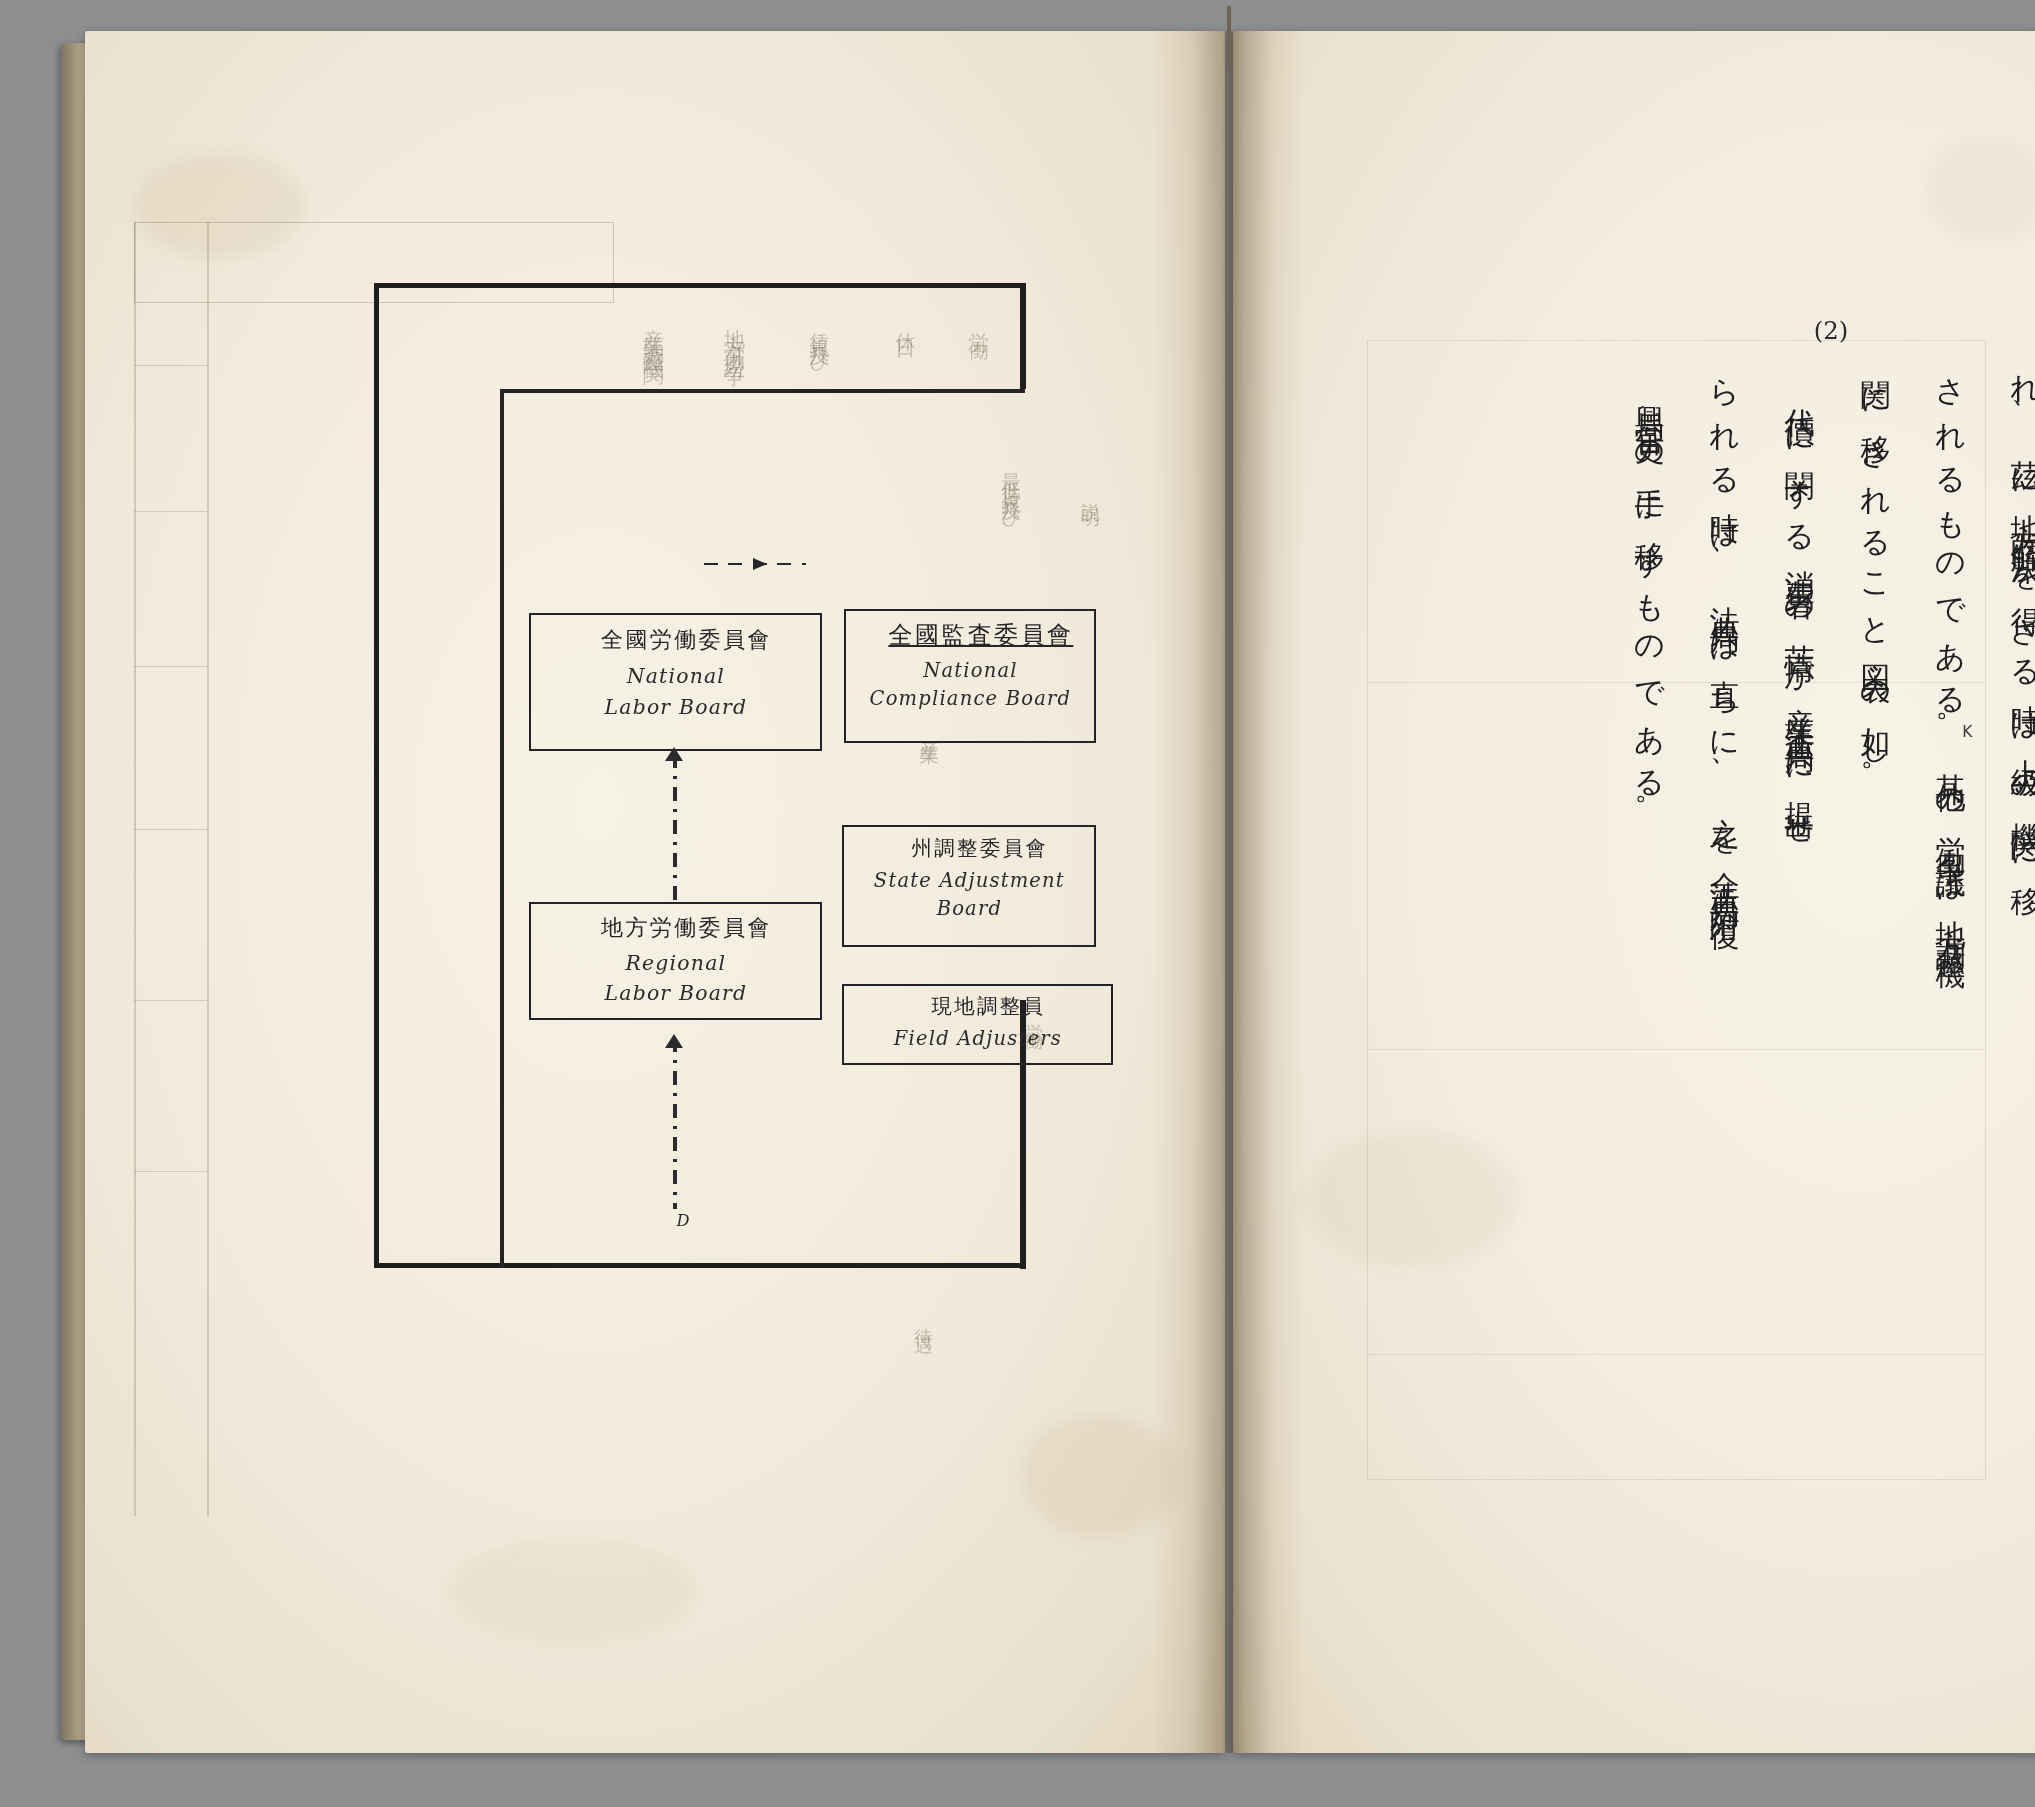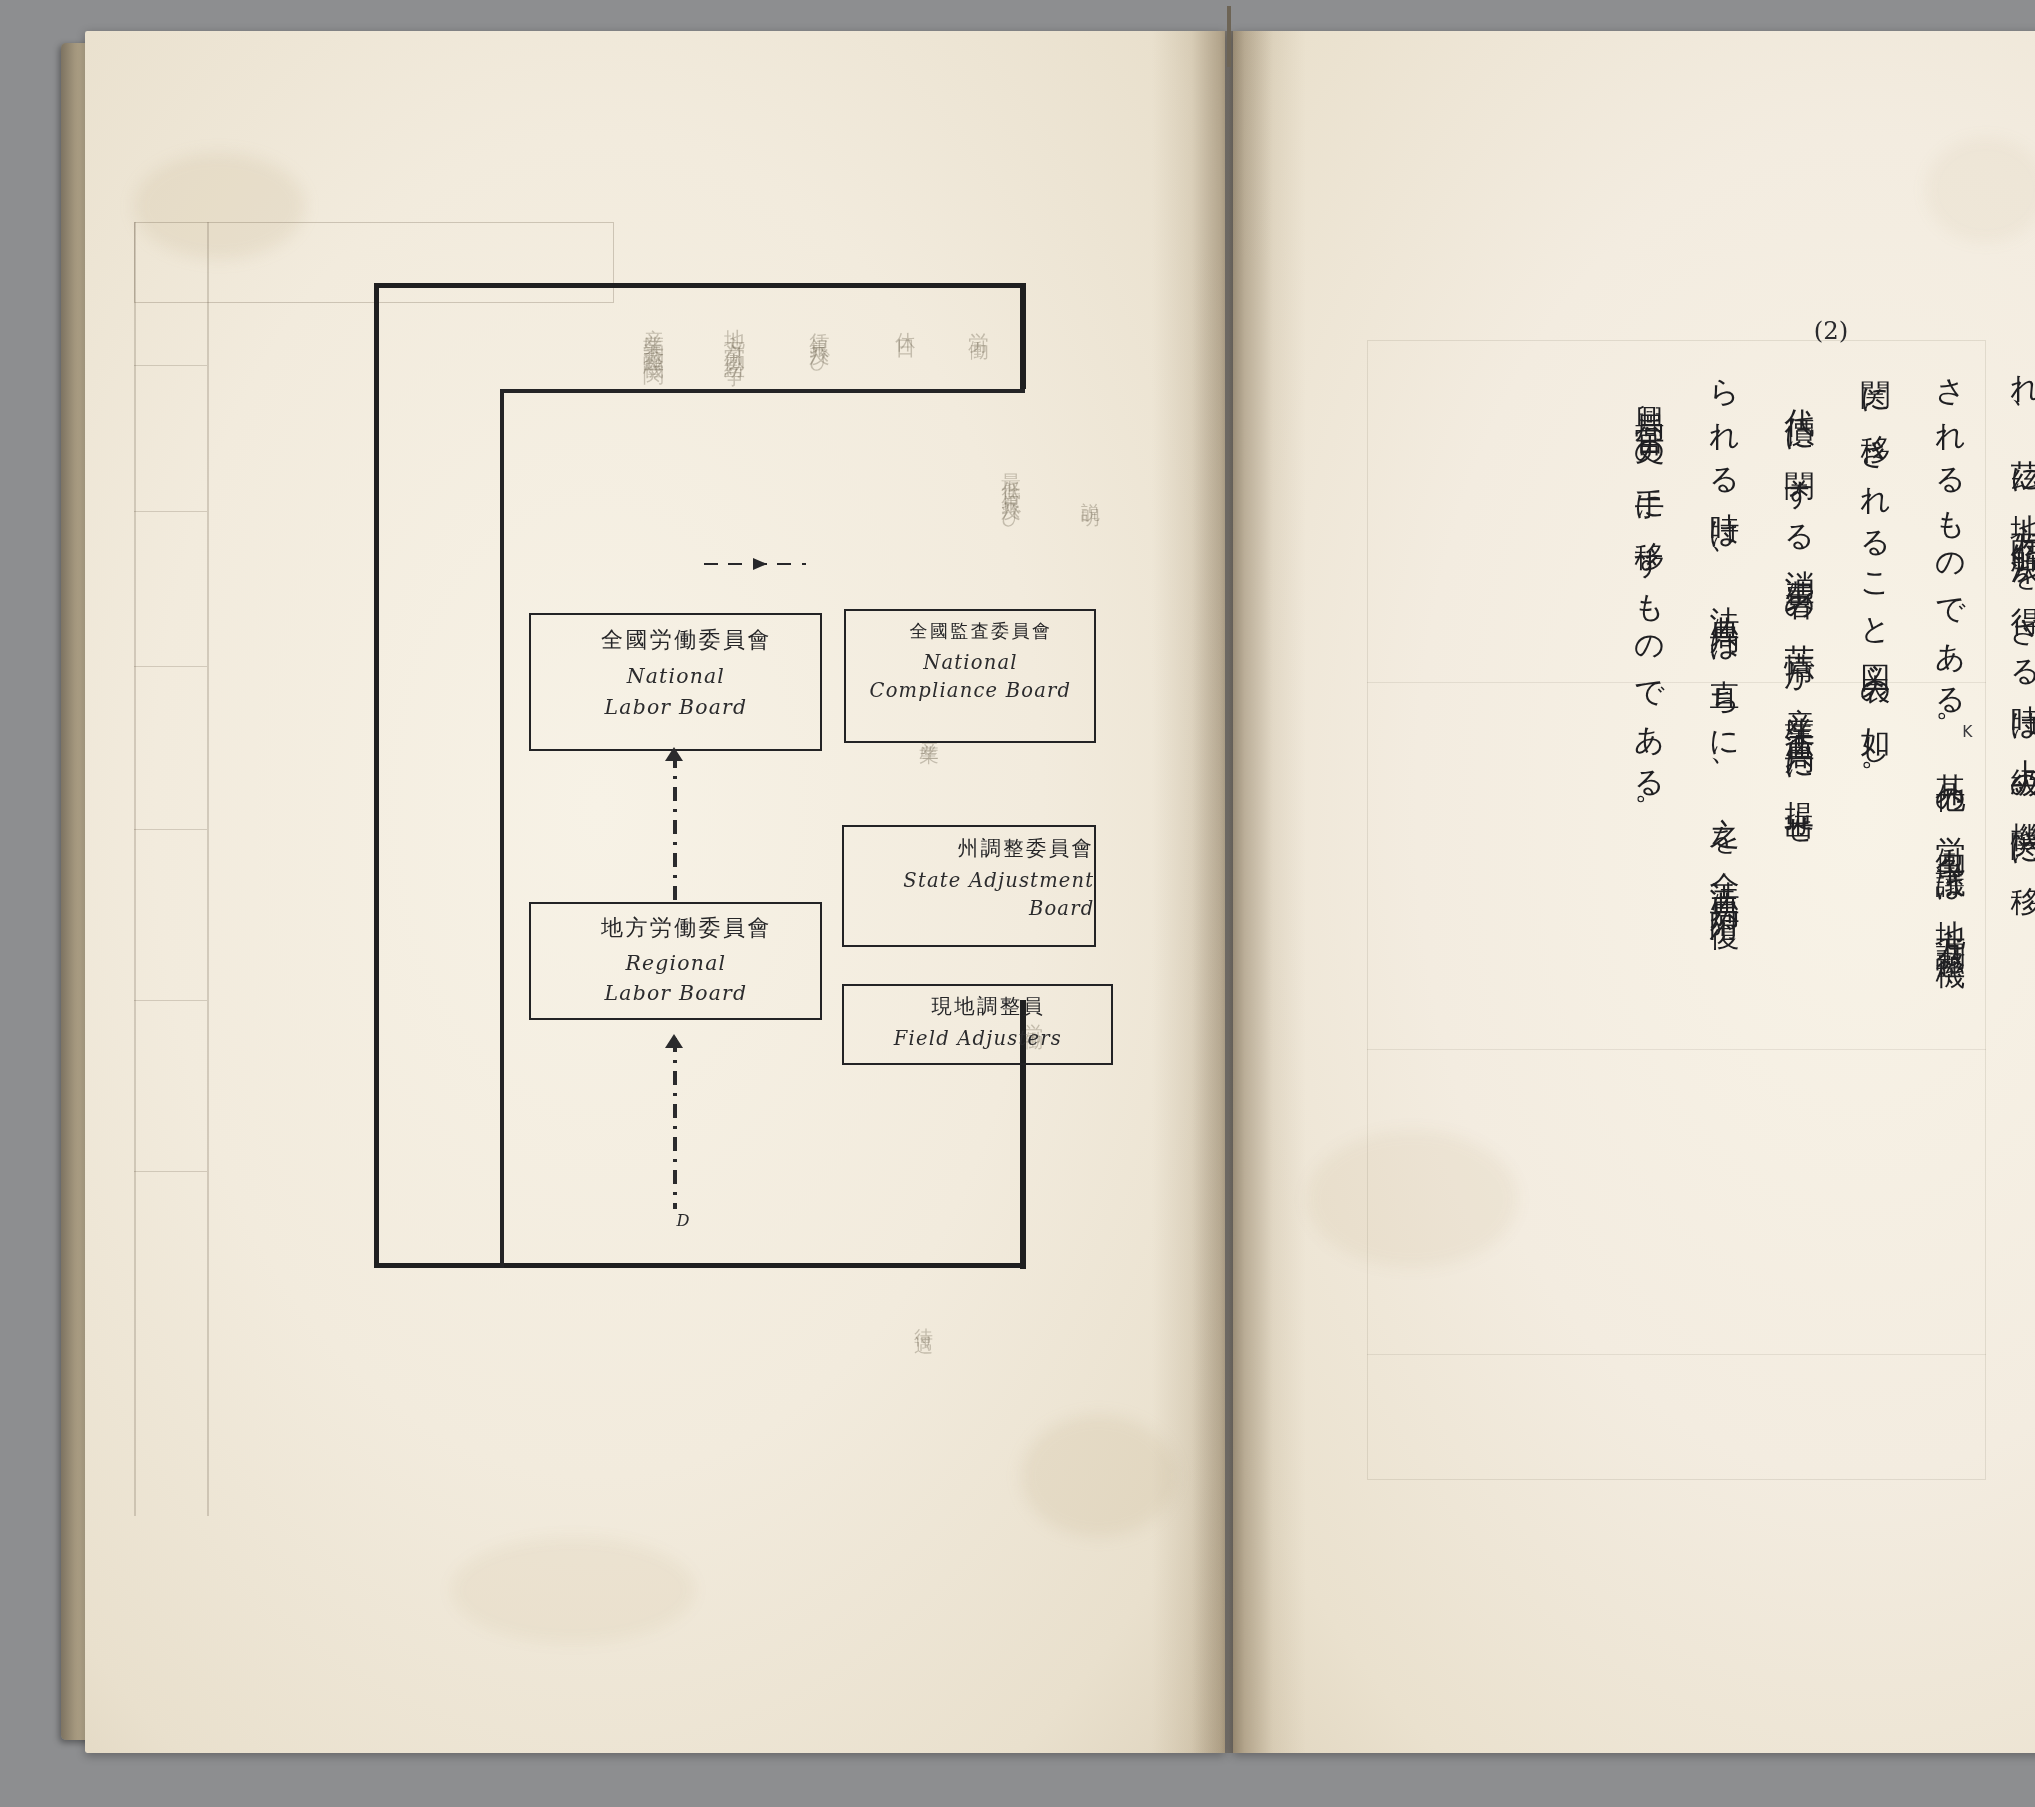--- a/index.html
+++ b/index.html
@@ -196,21 +196,21 @@
   }
   .dbox .en {
     font-family: "DejaVu Serif", serif;
     font-style: italic;
     color: #2b2b2d;
     letter-spacing: 1.2px;
   }
 
   .box-national { left: 444px; top: 582px; width: 293px; height: 138px; }
   .box-compliance { left: 759px; top: 578px; width: 252px; height: 134px; }
-  .box-state { left: 757px; top: 794px; width: 254px; height: 122px; text-align: right; }
+  .box-state { left: 757px; top: 794px; width: 254px; height: 122px; }
   .box-field { left: 757px; top: 953px; width: 271px; height: 81px; }
   .box-regional { left: 444px; top: 871px; width: 293px; height: 118px; }
 
   
   .chain {
     position: absolute;
     width: 3.3px;
     background: repeating-linear-gradient(to bottom,
       #2b2b2d 0 14px,
       transparent 14px 22px,
@@ -329,21 +329,21 @@
             <div class="head"></div>
           </div>
 
           <div class="dbox box-national">
             <div class="jp" style="font-size:22px; margin-top:10.6px;">全國労働委員會</div>
             <div class="en" style="font-size:20.4px; margin-top:9px;">National</div>
             <div class="en" style="font-size:20.4px; margin-top:6.5px;">Labor Board</div>
           </div>
 
           <div class="dbox box-compliance">
-            <div class="jp" style="font-size:18px; margin-top:8.1px;">全國監査委員會</div>
+            <div class="jp" style="font-size:24px; margin-top:8.1px;text-decoration:underline;">全國監査委員會</div>
             <div class="en" style="font-size:19.5px; margin-top:8.1px;">National</div>
             <div class="en" style="font-size:19.5px; margin-top:5.7px;">Compliance Board</div>
           </div>
 
           <div class="dbox box-state">
             <div class="jp" style="font-size:20.4px; margin-top:7.3px;">州調整委員會</div>
             <div class="en" style="font-size:19.5px; margin-top:7.3px;">State Adjustment</div>
             <div class="en" style="font-size:19.5px; margin-top:4.9px;">Board</div>
           </div>
 

